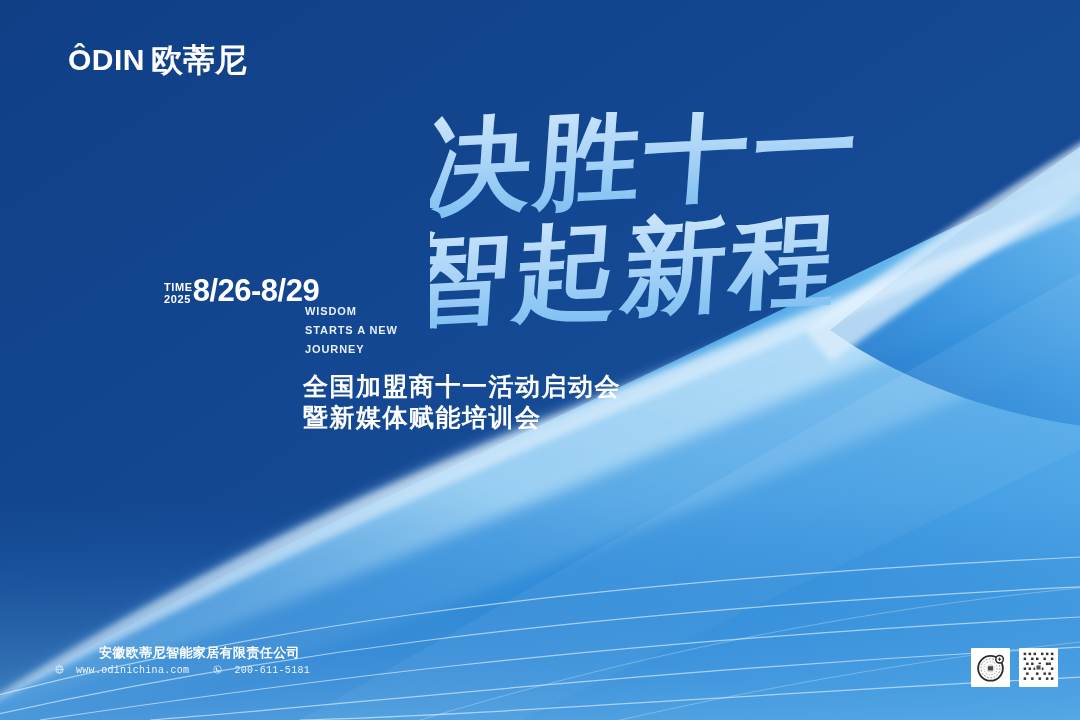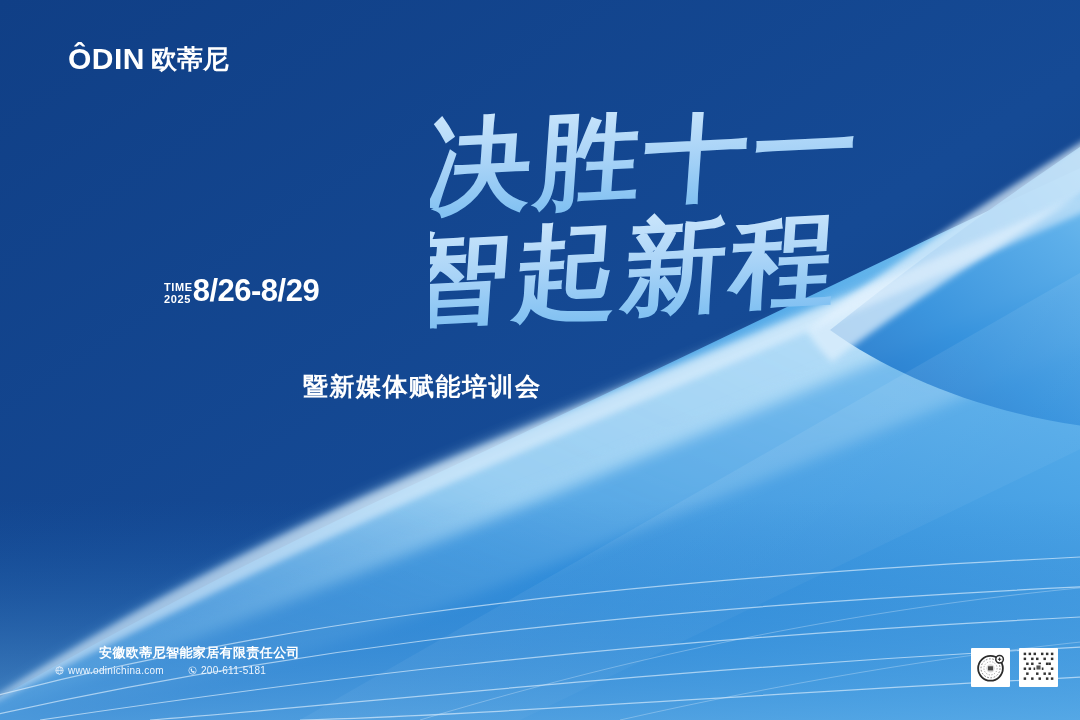--- a/index.html
+++ b/index.html
@@ -20,21 +20,21 @@
   #logo {
     position:absolute; left:68px; top:44px;
     display:flex; align-items:center; gap:2px;
     color:#ffffff;
   }
   #logo .mark {
     font-size:30px; font-weight:bold; letter-spacing:.5px;
     line-height:1; white-space:nowrap;
   }
   #logo .cn {
-    font-size:26px; font-weight:bold; letter-spacing:0px;
+    font-size:32px; font-weight:bold; letter-spacing:0px;
     line-height:1; margin-left:4px; white-space:nowrap;
   }
 
   
   #headline { position:absolute; left:430px; top:112px; width:500px; height:240px; }
   #headline svg { display:block; }
 
   
   #date-block {
     position:absolute; left:164px; top:276px;
@@ -66,21 +66,21 @@
   
   #footer { position:absolute; left:55px; top:645px; color:#ffffff; }
   #footer .company {
     font-size:13px; font-weight:bold; letter-spacing:.4px;
     line-height:16px; margin-bottom:4px;margin-left:44px;
   }
   #footer .contact {
     display:flex; align-items:center; gap:24px;
     font-size:10px; letter-spacing:.3px; color:#eef5fd;
   }
-  #footer .contact .item { display:flex; align-items:center; gap:4px; }
+  #footer .contact .item { display:flex; align-items:flex-start; gap:12px;font-family:Liberation Mono, monospace; }
   #footer .contact svg { display:block; }
 
   
   #qr-group {
     position:absolute; right:22px; top:648px;
     display:flex; gap:9px;
   }
   .qr-tile {
     width:39px; height:39px; background:#ffffff;
     padding:3px; border-radius:1px;
@@ -212,22 +212,28 @@
   </div>
 
   <div id="date-block">
     <div class="time-stack">
       <div>TIME</div>
       <div>2025</div>
     </div>
     <div class="range">8/26-8/29</div>
   </div>
 
+  <div id="tagline">
+    <div>WISDOM</div>
+    <div>STARTS A NEW</div>
+    <div>JOURNEY</div>
+  </div>
 
   <div id="subtitle">
+    <div>全国加盟商十一活动启动会</div>
     <div>暨新媒体赋能培训会</div>
   </div>
 
   <div id="footer">
     <div class="company">安徽欧蒂尼智能家居有限责任公司</div>
     <div class="contact">
       <span class="item">
         <svg width="9" height="9" viewBox="0 0 16 16">
           <circle cx="8" cy="8" r="6.6" fill="none" stroke="#eef5fd" stroke-width="1.3"></circle>
           <ellipse cx="8" cy="8" rx="3" ry="6.6" fill="none" stroke="#eef5fd" stroke-width="1.1"></ellipse>

